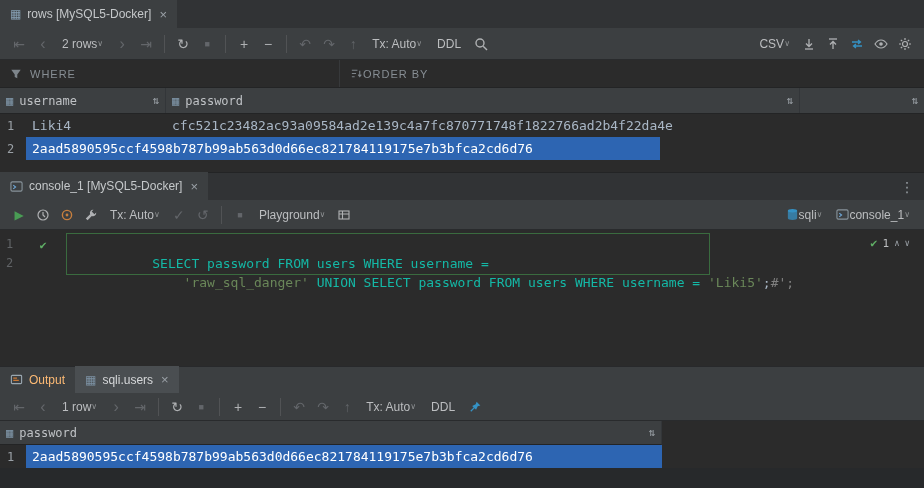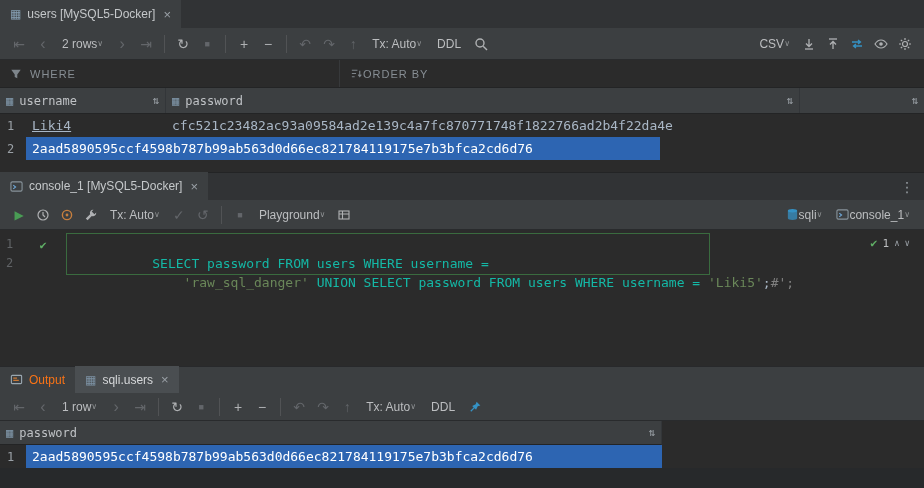--- a/index.html
+++ b/index.html
@@ -42,62 +42,62 @@
   .grid-head{height:26px;background:#3c3f41;display:flex;align-items:stretch;border-bottom:1px solid #232425;
              color:#bfc2c5;font-size:12px;}
   .hcell{display:flex;align-items:center;gap:6px;padding:0 6px;border-right:1px solid #333639;}
   .hfill{flex:1;display:flex;align-items:center;justify-content:flex-end;padding-right:6px;}
   .gicon{color:#7d93a5;font-size:12px;}
   .sorticon{margin-left:auto;color:#9aa0a6;font-size:11px;}
   .c-user{width:166px;} .c-pass{width:634px;}
   .grid-row{height:23px;display:flex;align-items:stretch;font-size:13px;color:#a9b7c6;}
   .gut{width:26px;padding-left:7px;color:#9aa0a6;font-size:12px;display:flex;align-items:center;}
   .cell{padding:0 6px;display:flex;align-items:center;white-space:nowrap;overflow:hidden;}
-  .cell.cu{width:140px;text-decoration:underline;} .cell.cp{width:634px;}
+  .cell.cu{width:140px;} .cell.cp{width:634px;}
   .sel{background:#2d65b2;color:#ffffff;}
 
   
   .editor{position:relative;flex:1;background:#2b2b2b;font-family:"DejaVu Sans Mono",monospace;
           font-size:13px;padding-top:5px;overflow:hidden;}
   .ed-line{display:flex;height:19px;line-height:19px;}
   .lnum{width:22px;padding-left:6px;color:#606366;font-size:12px;}
   .gut-ic{width:42px;text-align:center;}
   .check{color:#5fad65;font-size:12px;}
   .code{white-space:pre;padding-left:10px;}
   .tok-sql{color:#14b8a6;} .tok-str{color:#6a8759;} .tok-plain{color:#a9b7c6;} .tok-cm{color:#808080;}
   .exec-frame{position:absolute;left:66px;top:3px;width:644px;height:42px;border:1px solid #3a6b3f;pointer-events:none;}
   .inspect{position:absolute;top:6px;right:14px;display:flex;align-items:center;gap:5px;font-size:11px;color:#9aa0a6;}
   .ins-check{color:#5fad65;font-size:12px;}
   .ins-count{color:#bcbec0;}
   .ins-chev{font-size:9px;}
 
   
   .b-strip{height:27px;background:#3c3f41;display:flex;align-items:flex-end;border-top:1px solid #28292b;}
-  .b-tab{height:27px;display:inline-flex;align-items:center;gap:6px;padding:0 10px;color:#f97316;}
+  .b-tab{height:27px;display:inline-flex;align-items:center;gap:6px;padding:0 10px;color:#fdba74;}
   .b-tab.active{background:#4a4e51;color:#d6d8da;}
   .bgrid{flex:1;background:#2b2b2b;font-family:"DejaVu Sans Mono",monospace;display:flex;flex-direction:column;overflow:hidden;}
   .bgrid-head{height:24px;width:662px;background:#3c3f41;display:flex;align-items:center;gap:6px;
               padding:0 6px;border-right:1px solid #333639;border-bottom:1px solid #232425;color:#bfc2c5;font-size:12px;}
   .b-row{height:23px;display:flex;align-items:stretch;font-size:13px;color:#a9b7c6;}
   .bcell{width:636px;padding:0 6px;display:flex;align-items:center;white-space:nowrap;overflow:hidden;}
   .bgrid-fill{flex:1;background:#27292b;}
 
   .panel{display:flex;flex-direction:column;}
   .top-panel{height:172px;} .console-panel{height:194px;} .bottom-panel{height:122px;}
 </style>
 </head>
 <body>
 
 <div class="app">
 
   <div class="panel top-panel">
     <div class="strip first">
       <div class="tab">
         <span class="gicon">▦</span>
-        <span>users [MySQL5-Docker]</span>
+        <span>rows [MySQL5-Docker]</span>
         <span class="close">×</span>
       </div>
     </div>
 
     <div class="tb h32">
       <span class="tbtn dis">⇤</span>
       <span class="tbtn dis big">‹</span>
       <span class="dd">
         <span>2 rows</span>
         <span class="chev">∨</span>

